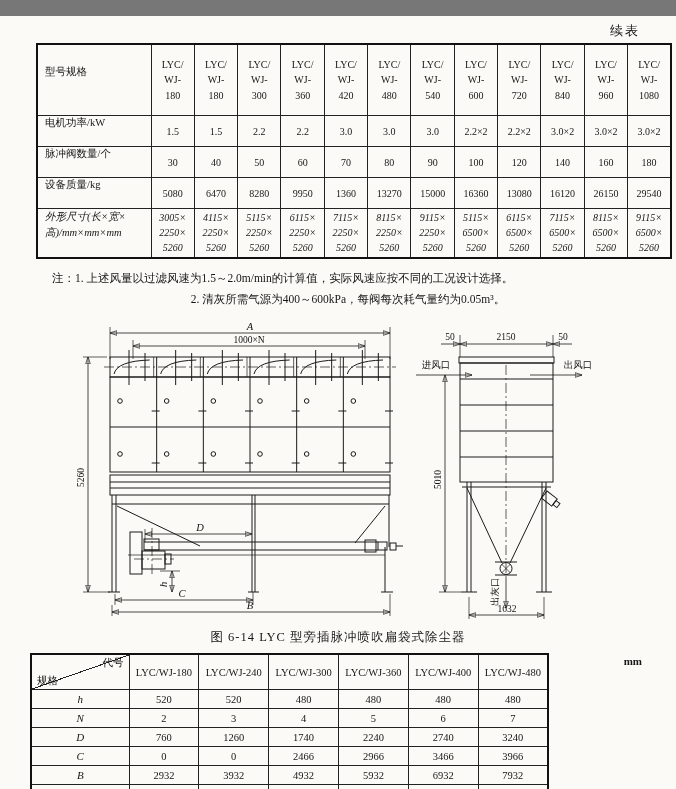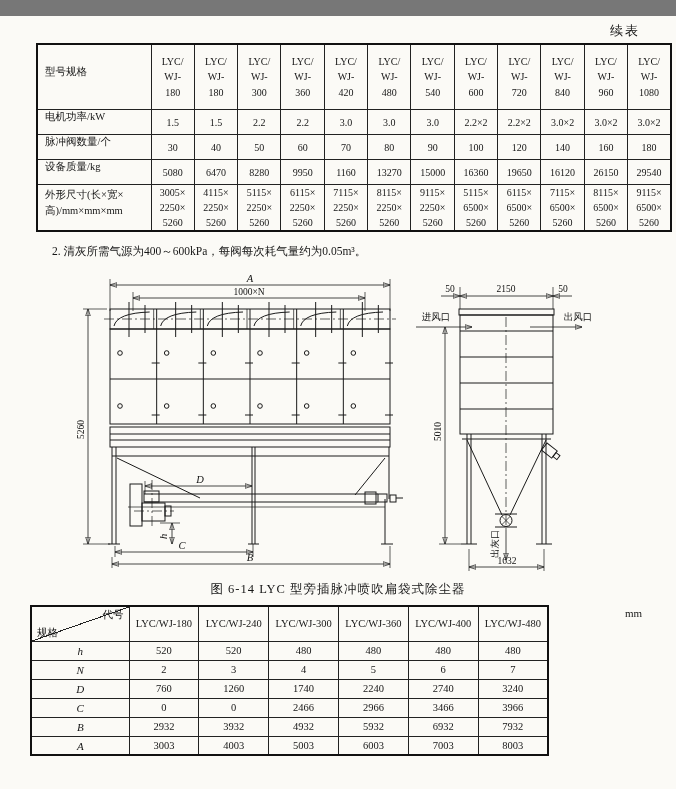--- a/index.html
+++ b/index.html
@@ -8,37 +8,37 @@
     font-family:"Liberation Serif","DejaVu Serif",serif;position:relative;
     box-sizing:border-box;padding-top:6px;overflow:hidden;
   }
   .continued{text-align:right;padding-right:36px;font-size:13px;letter-spacing:2px;}
   
   table.spec{border-collapse:collapse;table-layout:fixed;width:636px;margin:3px 0 0 36px;border:2px solid #111;}
   table.spec td{border:1px solid #222;text-align:center;font-size:10px;padding:0;overflow:hidden;}
   table.spec col.c-label{width:114px;}
   table.spec thead td{height:54px;line-height:1.55;}
   table.spec tbody tr{height:23px;}
-  table.spec tbody tr:last-child{height:38px;}
+  table.spec tbody tr:last-child{height:38px;font-style:italic;}
   table.spec tbody tr:last-child td{line-height:1.5;}
-  table.spec .label-cell{text-align:left;padding:0 3px 10px 7px;font-size:10.5px;}
+  table.spec .label-cell{text-align:left;padding:0 3px 16px 7px;font-size:10.5px;}
   
   .notes{margin:9px 0 0 52px;width:590px;font-size:11.5px;line-height:1.9;}
-  .note-line + .note-line{margin-left:2px;}
+  .note-line + .note-line{margin-left:2px;text-align:center;}
   
   .figure{margin:4px 0 0 60px;height:312px;}
   .figure svg line,.figure svg path,.figure svg rect,.figure svg circle,.figure svg polyline{stroke:#1a1a1a;fill:none;stroke-width:1;}
   .figure svg .thin{stroke-width:.7;}
   .figure svg .dimln{stroke-width:.8;}
   .figure svg .cl{stroke-width:.7;stroke-dasharray:10 3 2 3;}
   .figure svg text{stroke:none;fill:#111;font-family:"Liberation Serif","DejaVu Serif",serif;font-size:9.5px;}
   .figure svg text.it{font-style:italic;font-size:10.5px;}
   .fig-caption{text-align:center;font-size:12.5px;margin-top:2px;letter-spacing:1px;}
   .tbl-caption{position:relative;text-align:center;font-size:12.5px;font-weight:bold;margin-top:7px;letter-spacing:1px;}
-  .tbl-caption .unit{position:absolute;right:34px;top:2px;font-weight:normal;font-size:11px;letter-spacing:0;}
+  .tbl-caption .unit{position:absolute;right:34px;top:2px;font-weight:bold;font-size:11px;letter-spacing:0;}
   
   table.dim{border-collapse:collapse;table-layout:fixed;width:519px;margin:6px 0 0 30px;border:2px solid #111;}
   table.dim td{border:1px solid #222;text-align:center;font-size:10.5px;padding:0;}
   table.dim col.c-corner{width:98px;}
   table.dim thead td{height:34px;}
   table.dim tbody tr{height:19px;}
   table.dim td.corner{
     position:relative;
     background:linear-gradient(to bottom right,transparent calc(50% - .5px),#222 calc(50% - .5px),#222 calc(50% + .5px),transparent calc(50% + .5px));
   }
@@ -152,25 +152,25 @@
           <td>140</td>
           <td>160</td>
           <td>180</td>
         </tr>
         <tr>
           <td class="label-cell">设备质量/kg</td>
           <td>5080</td>
           <td>6470</td>
           <td>8280</td>
           <td>9950</td>
-          <td>1160</td>
+          <td>1360</td>
           <td>13270</td>
           <td>15000</td>
           <td>16360</td>
-          <td>19650</td>
+          <td>13080</td>
           <td>16120</td>
           <td>26150</td>
           <td>29540</td>
         </tr>
         <tr>
           <td class="label-cell">外形尺寸(长×宽×高)/mm×mm×mm</td>
           <td>
             <div>3005×</div>
             <div>2250×</div>
             <div>5260</div>
@@ -228,20 +228,21 @@
           <td>
             <div>9115×</div>
             <div>6500×</div>
             <div>5260</div>
           </td>
         </tr>
       </tbody>
   </table>
 
   <div class="notes" id="notes">
+      <div class="note-line">注：1. 上述风量以过滤风速为1.5～2.0m/min的计算值，实际风速应按不同的工况设计选择。</div>
       <div class="note-line">2. 清灰所需气源为400～600kPa，每阀每次耗气量约为0.05m³。</div>
     </div>
 
   <div class="figure">
     <svg width="600" height="312" viewBox="0 0 600 312">
       <defs>
         <marker id="arr" viewBox="0 0 10 10" refX="9.5" refY="5" markerWidth="9" markerHeight="9" orient="auto-start-reverse">
           <path d="M0,1.8 L10,5 L0,8.2 z" fill="#111" stroke="none"></path>
         </marker>
         <pattern id="grate" width="4.5" height="20" patternUnits="userSpaceOnUse">

